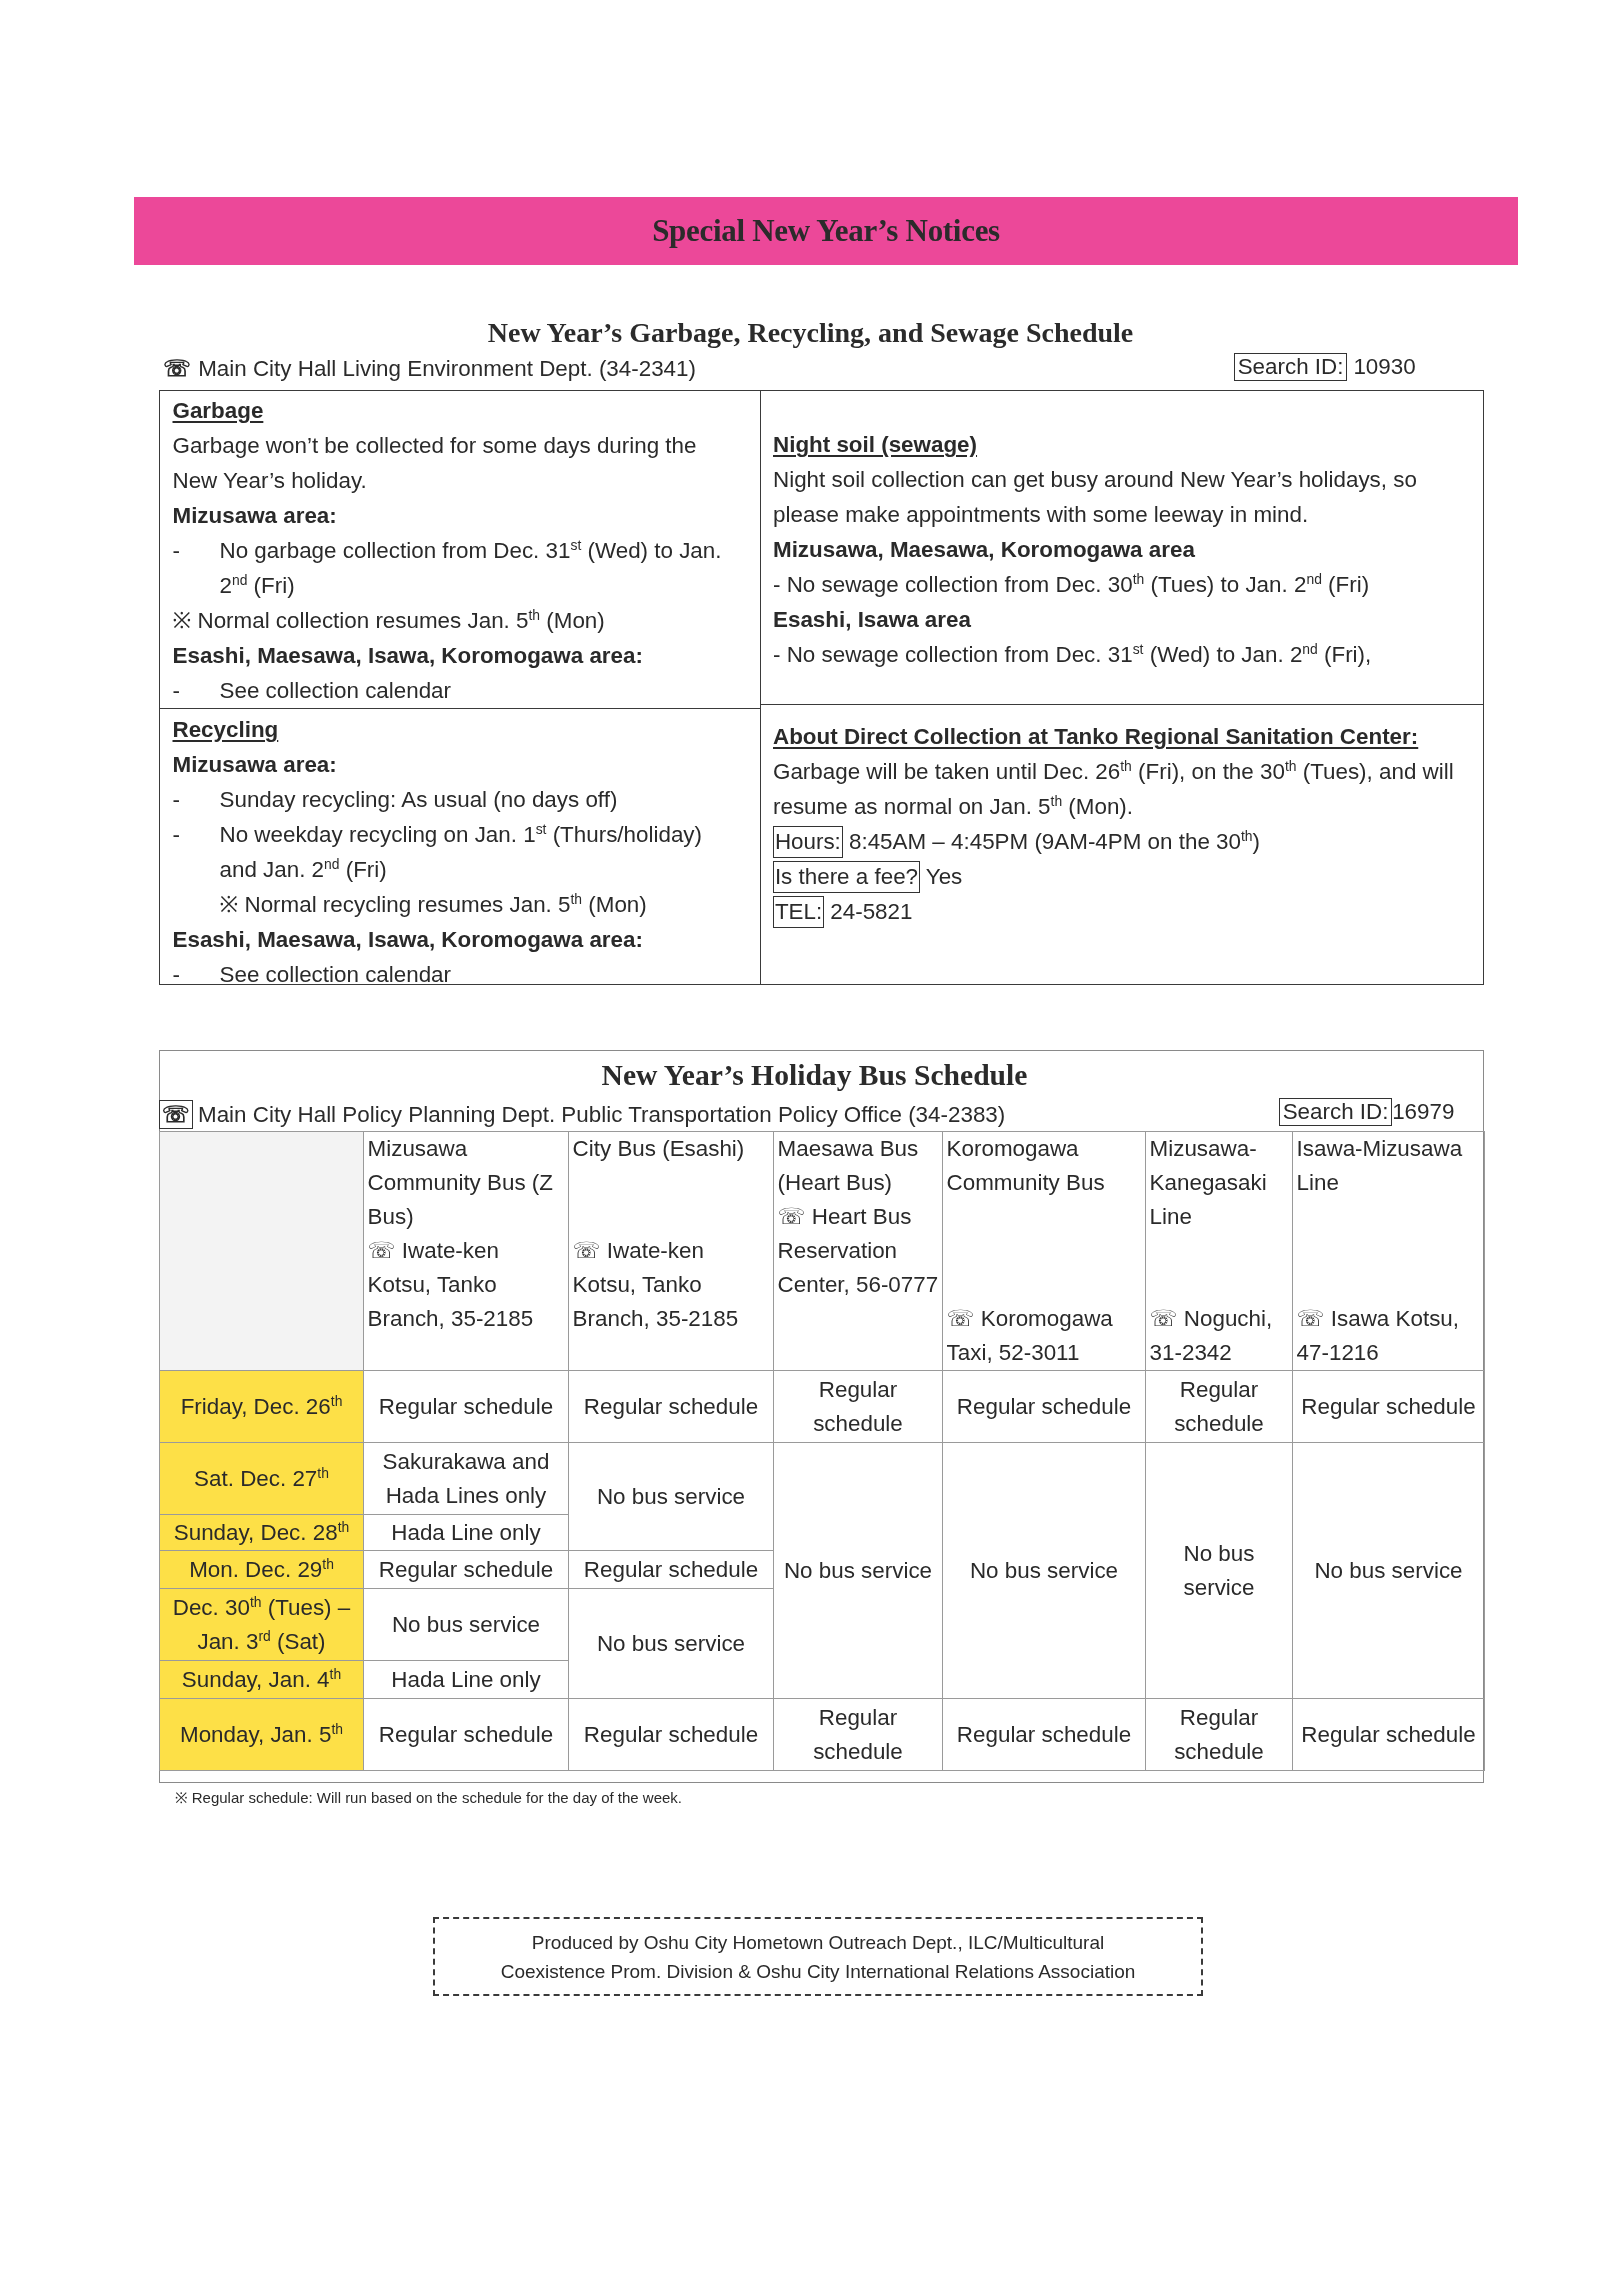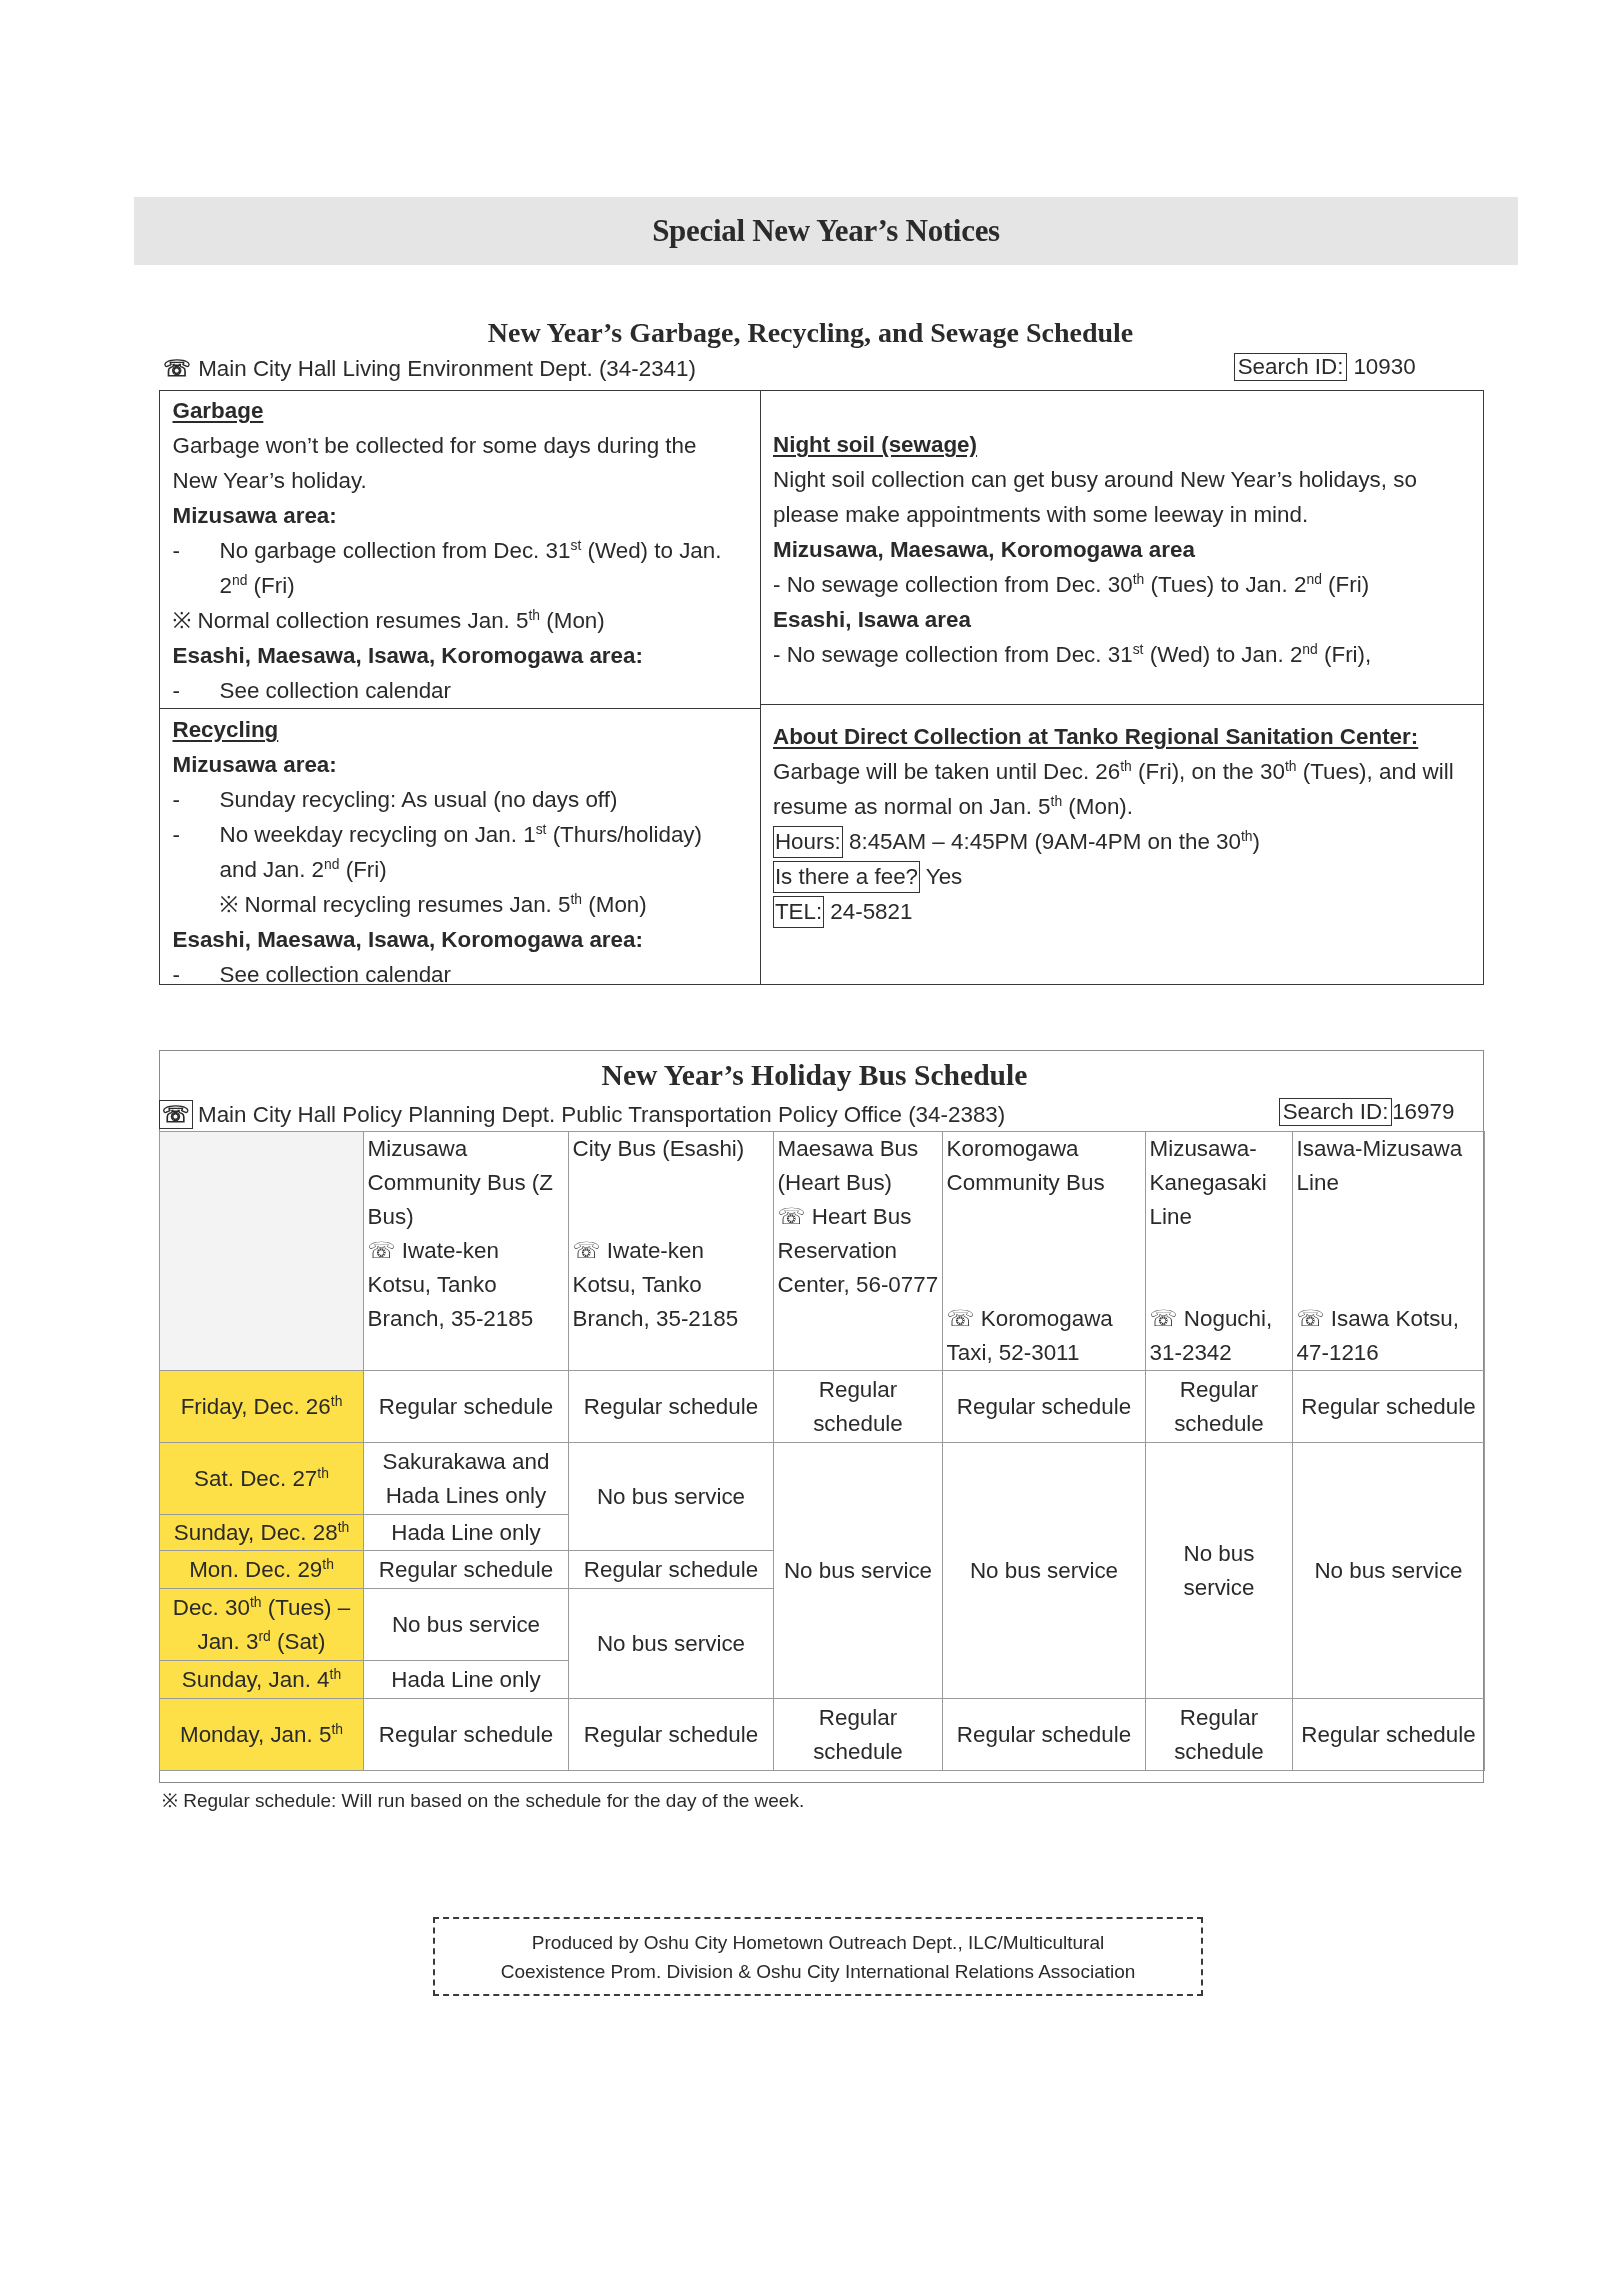--- a/index.html
+++ b/index.html
@@ -2,21 +2,21 @@
 <html style="font-size:14.3px"><head>
 <meta charset="utf-8">
 <style>
   html, body { margin: 0; padding: 0; background: #ffffff; }
   body { width: 1621px; height: 2293px; position: relative; overflow: hidden;
          font-family: "Liberation Sans", sans-serif; color: #2a2a2a; }
   sup { font-size: 62%; line-height: 0; vertical-align: super; }
 
   
   .banner { position: absolute; left: 134px; top: 197px; width: 1384px; height: 68px;
-            background: #e5e5e5; display: flex; align-items: center; justify-content: center; }
+            background: #ec4899; display: flex; align-items: center; justify-content: center; }
   .banner-title { font-family: "Liberation Serif", serif; font-weight: bold; font-size: 31px;
                   color: #2b2b2b; letter-spacing: -0.3px; }
 
   
   .s1-title { position: absolute; left: 0; width: 1621px; top: 317px; text-align: center;
               font-family: Liberation Serif, serif; font-weight: bold; font-size: 28px; color: #2b2b2b; }
   .contact-line { position: absolute; font-size: 22.4px; color: #2b2b2b; white-space: nowrap; }
   .phone { display: inline-block; font-weight: bold; margin-right: 7.2px; }
   .sid-box { display: inline-block; border: 1.8px solid #333; padding: 0 2.7px; line-height: 1.15; }
   .search-id { position: absolute; font-size: 22.4px; white-space: nowrap; }
@@ -45,21 +45,21 @@
   table.bus { position: absolute; left: 159px; top: 1131px; width: 1325px; border-collapse: collapse;
               table-layout: fixed; font-size: 22.4px; color: #2a2a2a; }
   table.bus td { border: 1.8px solid #9a9a9a; padding: 0 3.6px; line-height: 34px; }
   table.bus td.hdr { vertical-align: top; text-align: left; }
   table.bus td.day { background: #fde047; text-align: center; vertical-align: middle; }
   table.bus td.v { text-align: center; vertical-align: middle; }
   table.bus tr.head td:first-child { background: #f3f3f3; }
   .hdr-name { display: block; min-height: 102px; }
   .hdr-contact { display: block; }
 
-  .note { position: absolute; left: 162px; top: 1787px; font-size: 19px; color: #2a2a2a; }
+  .note { position: absolute; left: 175px; top: 1787px; font-size: 15px; color: #2a2a2a; }
 
   
   .footer { position: absolute; left: 433px; top: 1917px; width: 770px; height: 79px;
             border: 2.7px dashed #3a3a3a; box-sizing: border-box; text-align: center;
             font-size: 19px; line-height: 29px; color: #2a2a2a; padding-top: 9px; }
 </style>
 </head>
 <body>
 
 <div class="banner">

